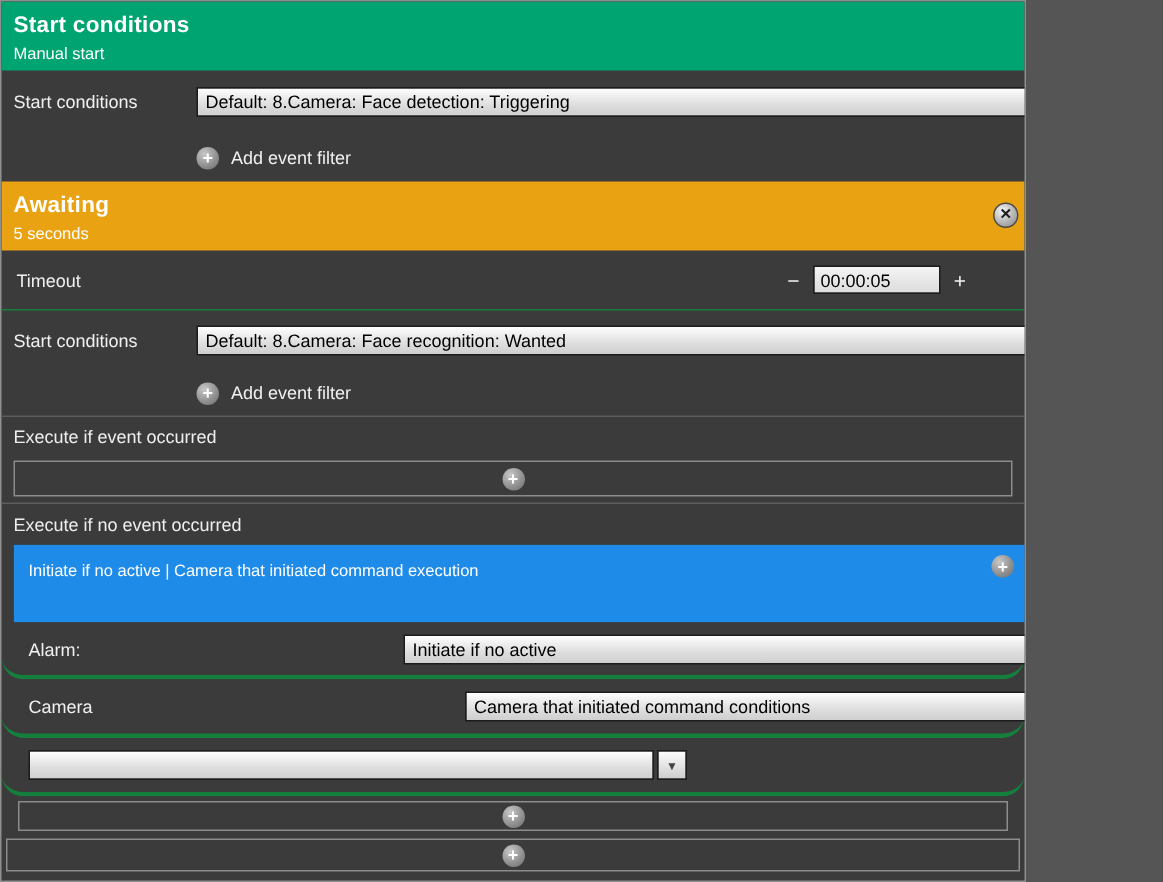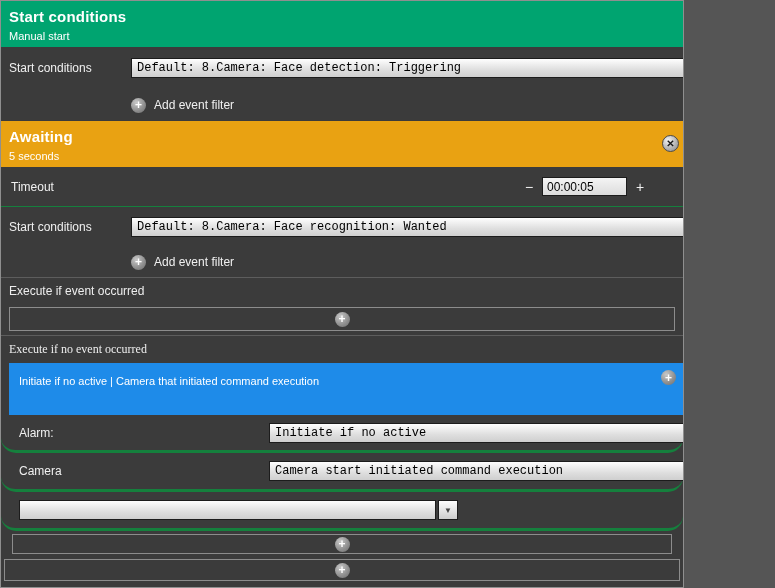--- a/index.html
+++ b/index.html
@@ -41,21 +41,21 @@
   .row-condition .row-label { width: 122px; flex: 0 0 auto; }
 
   .dropdown-group { display: flex; align-items: center; }
   .dropdown {
     height: 20px;
     background: linear-gradient(#fefefe, #dedede 60%, #cfcfcf);
     border: 1px solid #1c1c1c;
     display: flex; align-items: center;
     padding: 0 5px;
     font-size: 12px; color: #000;
-    white-space: nowrap; overflow: hidden; font-family: Liberation Mono, monospace;
+    white-space: nowrap; overflow: hidden;
   }
   .dd-main  { width: 568px; }
   .dd-alarm { width: 417px; text-align: right; }
   .drop-btn {
     width: 20px; height: 20px; margin-left: 2px;
     background: linear-gradient(#fdfdfd, #cdcdcd);
     border: 1px solid #1c1c1c;
     display: flex; align-items: center; justify-content: center;
     font-size: 8px; color: #444;
   }
@@ -76,21 +76,21 @@
   .step-btn { color: #f0f0f0; font-size: 14px; width: 12px; text-align: center; line-height: 1; }
   .timeout-input {
     width: 85px; height: 19px;
     background: linear-gradient(#f4f4f4, #dcdcdc);
     border: 1px solid #1c1c1c;
     font-size: 12px; font-family: inherit; color: #000;
     padding: 0 4px;
   }
 
   .section-label-row { height: 26px; padding-left: 8px; border-top: 1px solid #5d5d5d; font-size: 12px; color: #eee; }
-  .section-label-row.second { height: 28px; font-family: Liberation Serif, serif; }
+  .section-label-row.second { height: 28px; }
 
   .add-row { flex: 0 0 auto; display: flex; }
   .add-row-1 { height: 32px; padding: 4px 8px; }
   .add-row-2 { height: 26px; padding: 3px 11px; }
   .add-row-3 { height: 32px; padding: 2px 3px 8px; }
   .add-box {
     flex: 1; height: 100%;
     border: 1px solid #8c8c8c;
     display: flex; align-items: center; justify-content: center;
   }
@@ -102,21 +102,21 @@
     width: 748px; height: 52px;
     background: var(--blue-header, #1E8BE9);
     clip-path: polygon(0 0, 731px 0, 748px 26px, 731px 100%, 0 100%);
     color: #fff; padding: 7px 0 0 10px;
   }
   .banner .close-circle { right: 20px; top: 17px; }
   .banner-plus { position: absolute; right: 7px; top: 7px; }
 
   
   .alarm-row { height: 38px; padding-left: 18px; border-bottom: 3px solid #15803d; border-radius: 15px; }
-  .alarm-row.h39 { height: 39px; }
+  .alarm-row.h39 { height: 39px; gap: 41px; }
   .alarm-row .row-label { width: 250px; flex: 0 0 auto; }
 </style>
 </head>
 <body>
 
 <div class="window">
 
   <div class="hdr green">
     <div class="hdr-title">Start conditions</div>
     <div class="hdr-sub">Manual start</div>
@@ -203,21 +203,21 @@
       <div class="drop-btn">
         <span>▼</span>
       </div>
     </div>
   </div>
 
   <div class="row alarm-row h39">
     <span class="row-label">Camera</span>
     <div class="dropdown-group">
       <div class="dropdown dd-alarm">
-        <span>Camera start initiated command execution</span>
+        <span>Camera that initiated command conditions</span>
       </div>
       <div class="drop-btn">
         <span>▼</span>
       </div>
     </div>
   </div>
 
   <div class="row alarm-row h39">
     <div class="dropdown-group">
       <div class="dropdown dd-alarm">

